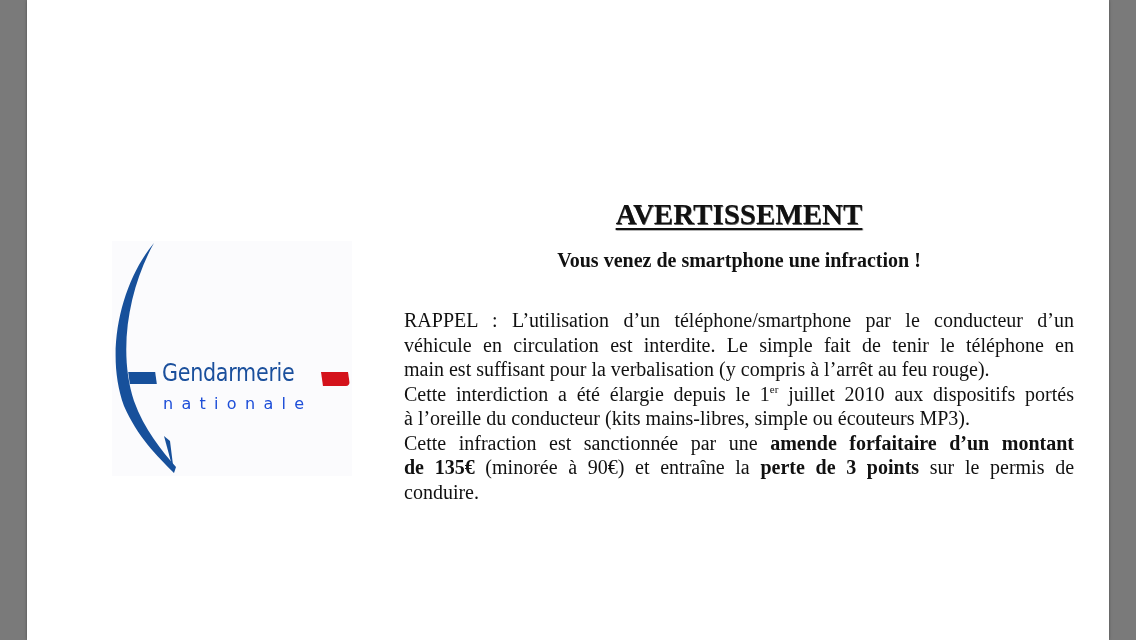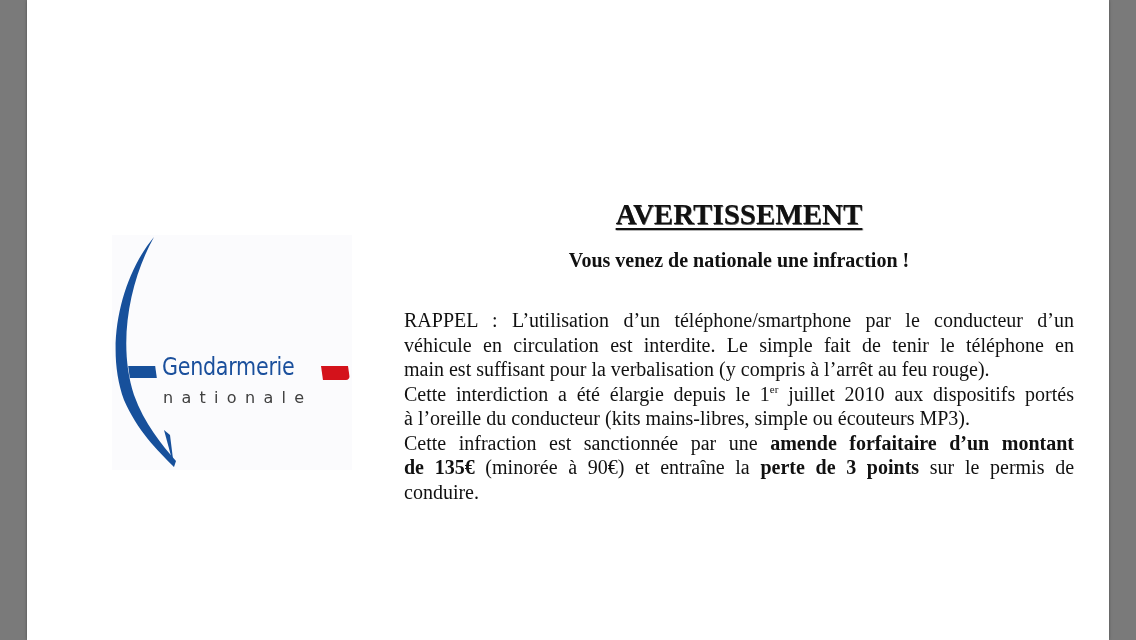--- a/index.html
+++ b/index.html
@@ -7,36 +7,36 @@
     width:1136px; height:640px; overflow:hidden;
     background:#7a7a7a;
     position:relative;
   }
   .page {
     position:absolute; left:27px; top:0; width:1082px; height:640px;
     background:#ffffff;
     box-shadow: 0 0 3px rgba(0,0,0,0.35);
   }
   .logo {
-    position:absolute; left:85px; top:235px; width:240px; height:235px;
+    position:absolute; left:85px; top:241px; width:240px; height:235px;
     background:#fbfbfd;
     text-align:center;
   }
   .logo svg { position:absolute; left:0; top:0; }
   .logo-title {
     position:absolute; left:50px; top:118px;
     font-family:"DejaVu Sans", sans-serif;
     font-size:24px; color:#1a4f9c; letter-spacing:-0.3px;
     transform:scaleX(0.86); transform-origin:left top;
     white-space:nowrap;
   }
   .logo-sub {
     position:absolute; left:51px; top:153px;
     font-family:"DejaVu Sans", sans-serif;
-    font-size:16px; color:#404040; letter-spacing:8.3px;
+    font-size:16px; color:#1d4ed8; letter-spacing:8.3px;
     white-space:nowrap;
   }
   .flag-blue {
     position:absolute; left:17px; top:131px; width:27px; height:12px;
     background:#17509b; transform:skewX(8deg);
   }
   .flag-red {
     position:absolute; left:210px; top:131px; width:27px; height:14px;
     background:#d4121b; transform:skewX(8deg);
     border-radius:0 0 4px 0;
@@ -75,21 +75,21 @@
       <path d="M52 195 L 62 232 L 58 200 Z" fill="#17509b"></path>
     </svg>
     <div class="flag-blue"></div>
     <div class="logo-title">Gendarmerie</div>
     <div class="flag-red"></div>
     <div class="logo-sub">nationale</div>
   </div>
 
   <div class="content">
     <h1 class="title">AVERTISSEMENT</h1>
-    <div class="subtitle">Vous venez de nationale une infraction !</div>
+    <div class="subtitle">Vous venez de smartphone une infraction !</div>
     <div class="body-text" id="para">
         <span class="line"><span>RAPPEL : L’utilisation d’un  téléphone/smartphone par le conducteur d’un</span></span>
         <span class="line"><span>véhicule en circulation est interdite. Le simple fait de tenir le téléphone en</span></span>
         <span class="line last"><span>main est suffisant pour la verbalisation (y compris à l’arrêt au feu rouge).</span></span>
         <span class="line"><span>Cette interdiction a été élargie depuis le 1</span><sup>er</sup><span> juillet 2010 aux dispositifs portés</span></span>
         <span class="line last"><span>à l’oreille du conducteur (kits mains-libres, simple ou écouteurs MP3).</span></span>
         <span class="line"><span>Cette infraction est sanctionnée par une </span><b>amende forfaitaire d’un montant</b></span>
         <span class="line"><b>de 135€</b><span> (minorée à 90€) et entraîne la </span><b>perte de 3 points</b><span> sur le permis de</span></span>
         <span class="line last"><span>conduire.</span></span>
       </div>

